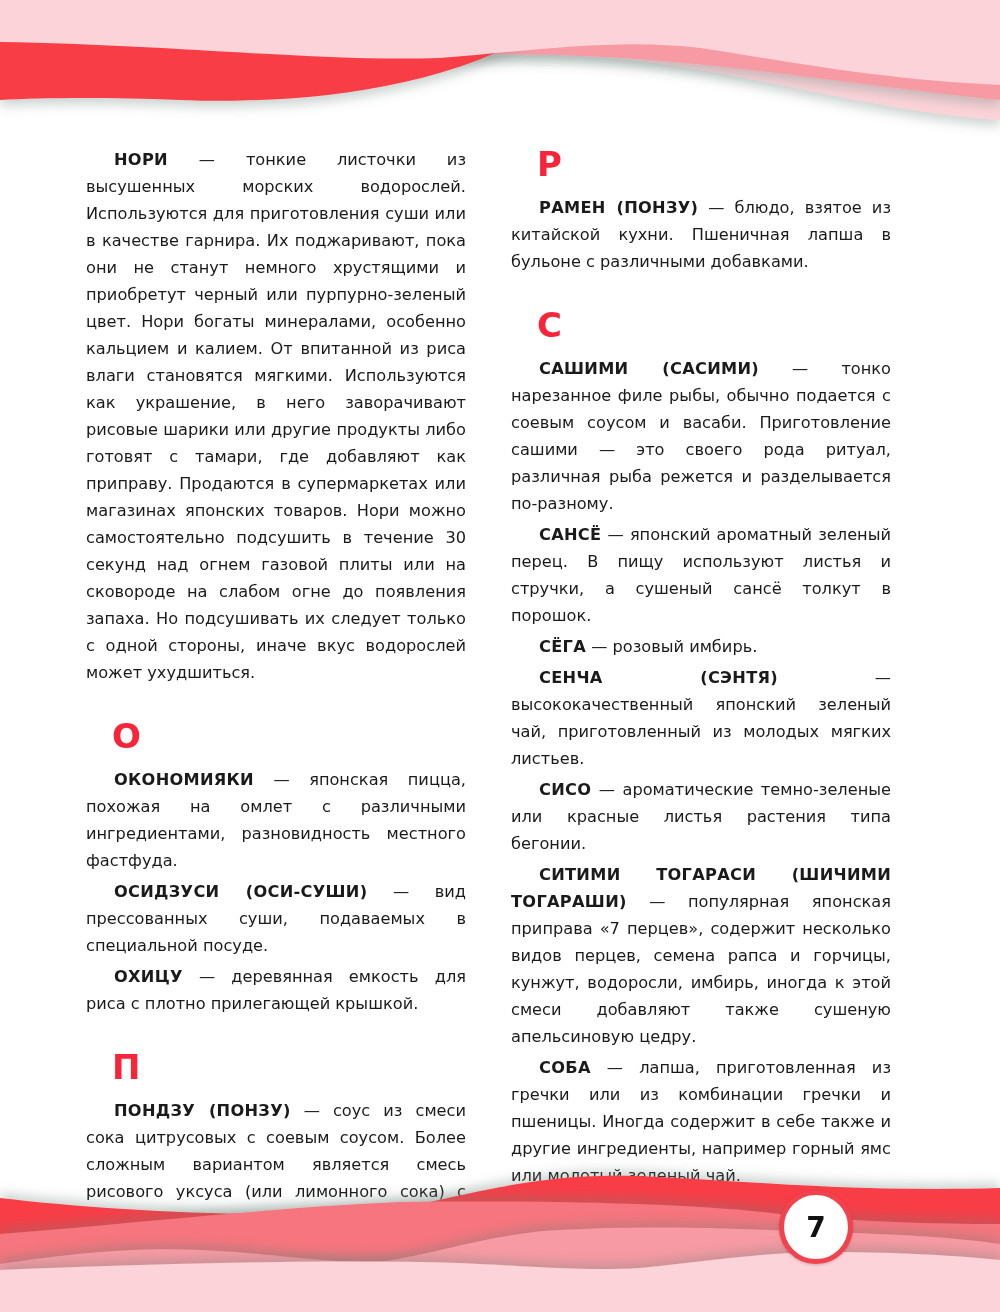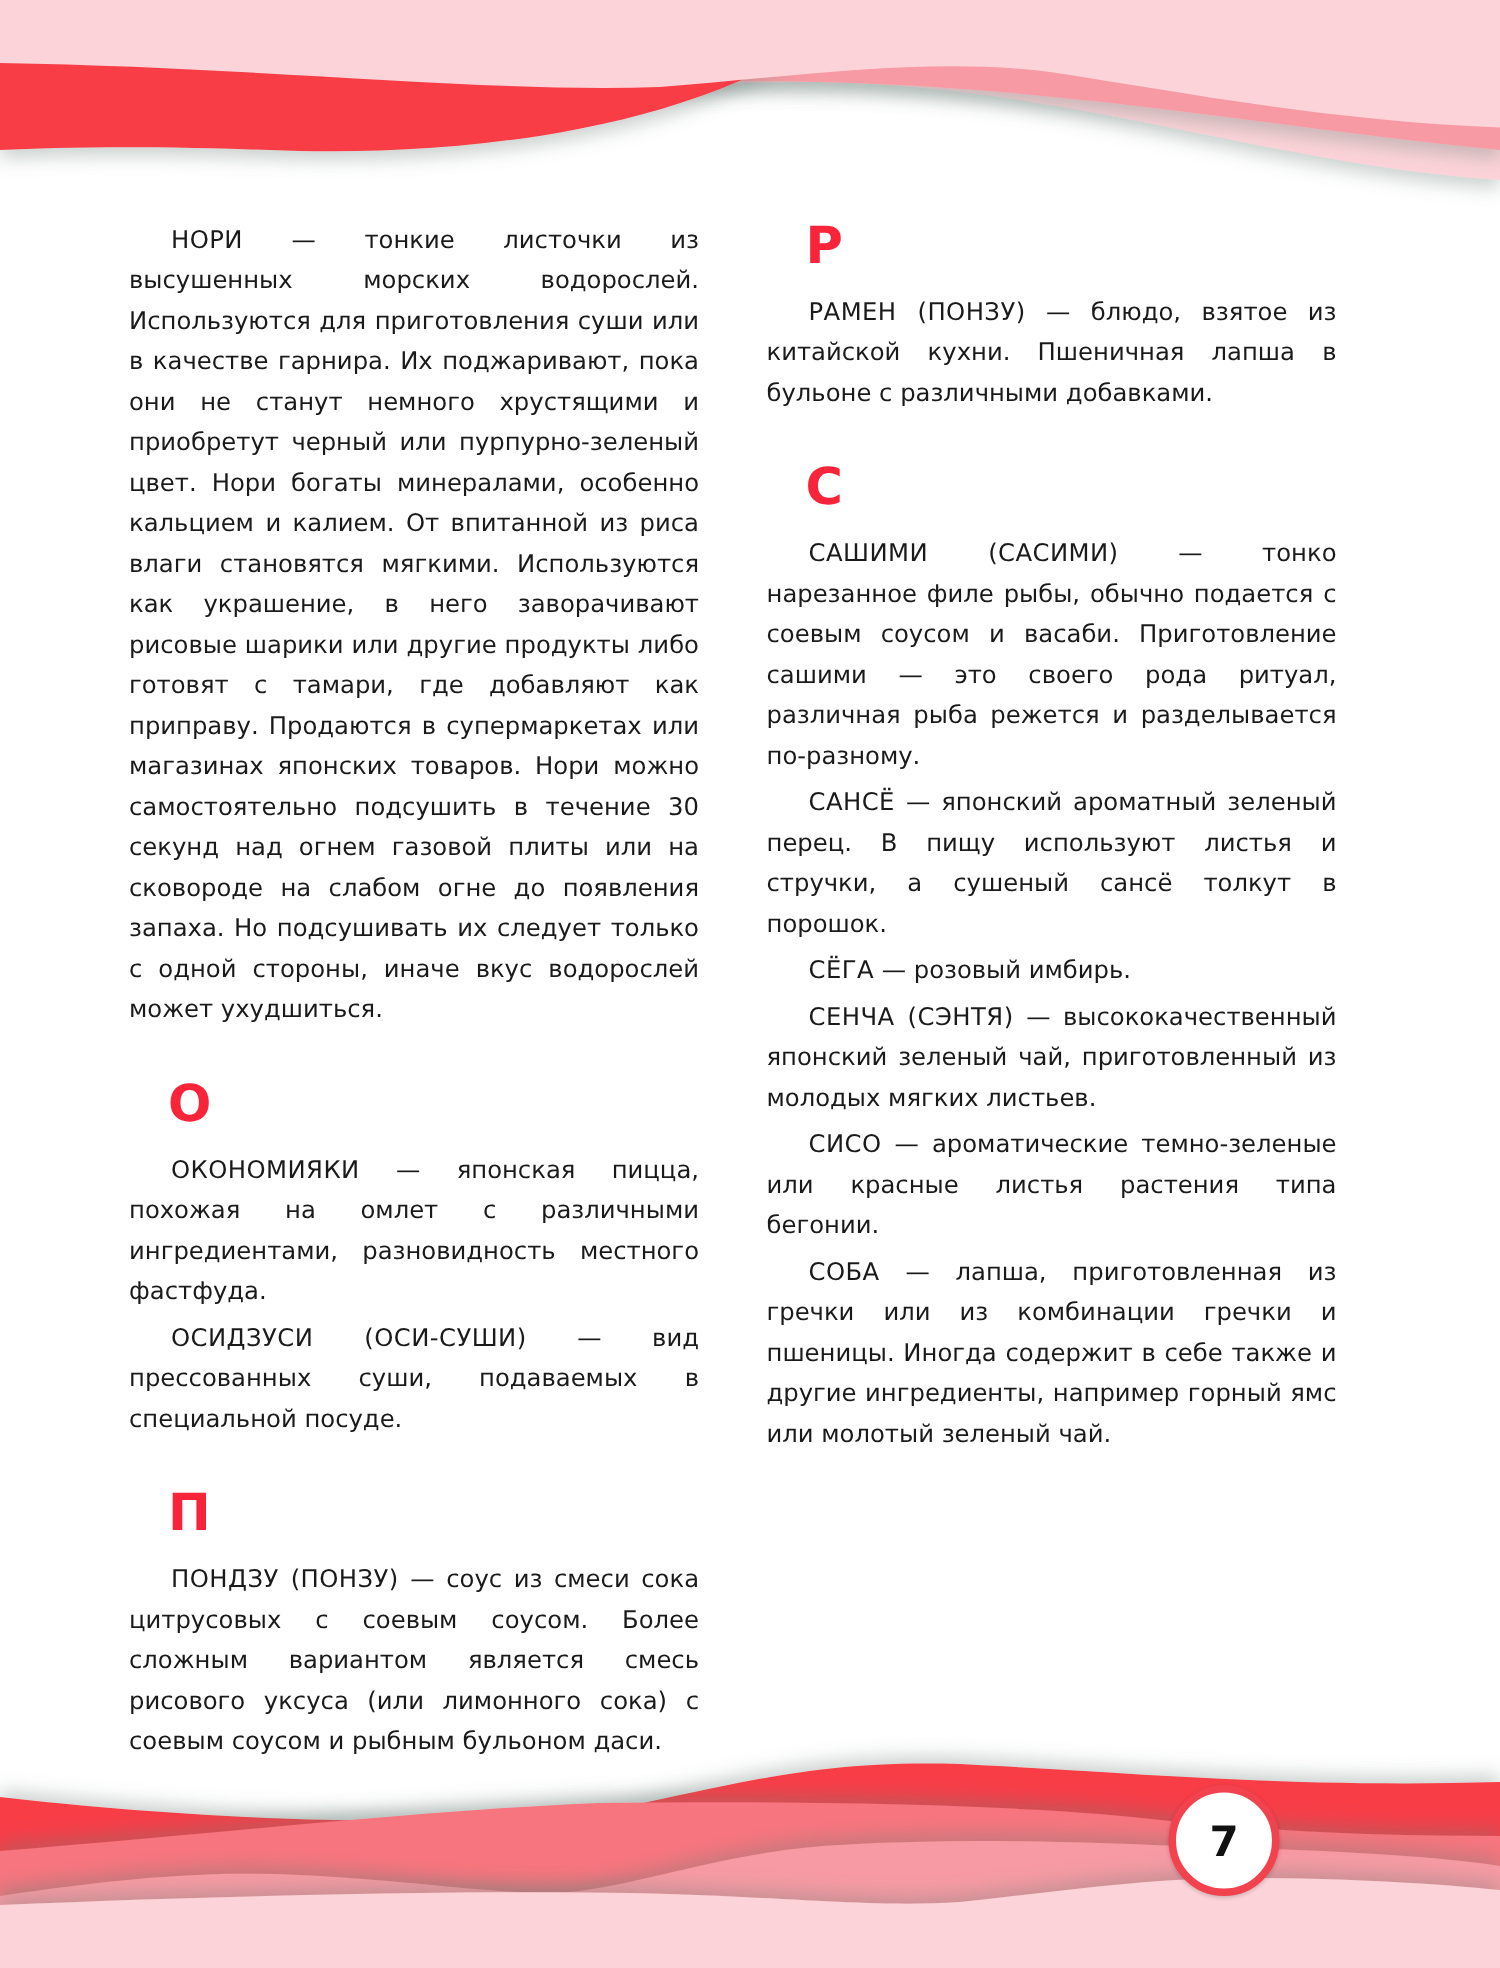--- a/index.html
+++ b/index.html
@@ -13,21 +13,21 @@
   .wave-top { top: 0; height: 240px; }
   .wave-bottom { bottom: 0; height: 160px; }
   .col {
     position: absolute; top: 146px;
     font-size: 16.2px; line-height: 27px;
     text-align: justify; hyphens: manual;
   }
   .col-left { left: 86px; width: 380px; }
   .col-right { left: 511px; width: 380px; top: 144px; }
   .entry { margin: 0 0 4px 0; text-indent: 28px; }
-  .entry .term { font-weight: normal; letter-spacing: 0.3px; }
+  .entry .term { font-weight: bold; letter-spacing: 0.3px; }
   .letter {
     color: #f8253a; font-weight: bold; font-size: 34px; line-height: 40px;
     margin: 30px 0 10px 0; padding-left: 26px;
   }
   .col-right .letter:first-child { margin-top: 0; }
   .page-num {
     position: absolute; left: 779px; top: 1190px; width: 64px; height: 64px;
     border-radius: 50%; background: #fff; border: 5px solid #f2424e;
     display: flex; align-items: center; justify-content: center;
     font-weight: bold; font-size: 28px; color: #111;
@@ -49,35 +49,37 @@
   <path d="M0,0 H580 C480,90 300,105 180,100 C100,97 40,98 0,100 Z" fill="#f83e47" filter="url(#sh)"></path>
   <path d="M0,0 H1000 V85 C880,80 780,60 700,48 C620,38 540,50 440,58 C320,62 180,45 0,42 Z" fill="#fbd3d8"></path>
 </svg>
 
 <div class="col col-left">
   <p class="entry"><span class="term">НОРИ</span><span> — тонкие листочки из высушенных морских водорослей. Используются для приготовления суши или в качестве гарнира. Их поджаривают, пока они не станут немного хрустящими и приобретут черный или пурпурно-зеленый цвет. Нори богаты минералами, особенно кальцием и калием. От впитанной из риса влаги становятся мягкими. Используются как украшение, в него заворачивают рисовые шарики или другие продукты либо готовят с тамари, где добавляют как приправу. Продаются в супермаркетах или магазинах японских товаров. Нори можно самостоятельно подсушить в течение 30 секунд над огнем газовой плиты или на сковороде на слабом огне до появления запаха. Но подсушивать их следует только с одной стороны, иначе вкус водорослей может ухудшиться.</span></p>
 
   <div class="letter">О</div>
   <p class="entry"><span class="term">ОКОНОМИЯКИ</span><span> — японская пицца, похожая на омлет с различными ингредиентами, разновидность местного фастфуда.</span></p>
   <p class="entry"><span class="term">ОСИДЗУСИ (ОСИ-СУШИ)</span><span> — вид прессованных суши, подаваемых в специальной посуде.</span></p>
+  <p class="entry"><span class="term">ОХИЦУ</span><span> — деревянная емкость для риса с плотно прилегающей крышкой.</span></p>
 
   <div class="letter">П</div>
   <p class="entry"><span class="term">ПОНДЗУ (ПОНЗУ)</span><span> — соус из смеси сока цитрусовых с соевым соусом. Более сложным вариантом является смесь рисового уксуса (или лимонного сока) с соевым соусом и рыбным бульоном даси.</span></p>
 </div>
 
 <div class="col col-right">
   <div class="letter">Р</div>
   <p class="entry"><span class="term">РАМЕН (ПОНЗУ)</span><span> — блюдо, взятое из китайской кухни. Пшеничная лапша в бульоне с различными добавками.</span></p>
 
   <div class="letter">С</div>
   <p class="entry"><span class="term">САШИМИ (САСИМИ)</span><span> — тонко нарезанное филе рыбы, обычно подается с соевым соусом и васаби. Приготовление сашими — это своего рода ритуал, различная рыба режется и разделывается по-разному.</span></p>
   <p class="entry"><span class="term">САНСЁ</span><span> — японский ароматный зеленый перец. В пищу используют листья и стручки, а сушеный сансё толкут в порошок.</span></p>
   <p class="entry"><span class="term">СЁГА</span><span> — розовый имбирь.</span></p>
   <p class="entry"><span class="term">СЕНЧА (СЭНТЯ)</span><span> — высококачественный японский зеленый чай, приготовленный из молодых мягких листьев.</span></p>
   <p class="entry"><span class="term">СИСО</span><span> — ароматические темно-зеленые или красные листья растения типа бегонии.</span></p>
+  <p class="entry"><span class="term">СИТИМИ ТОГАРАСИ (ШИЧИМИ ТОГАРАШИ)</span><span> — популярная японская приправа «7 перцев», содержит несколько видов перцев, семена рапса и горчицы, кунжут, водоросли, имбирь, иногда к этой смеси добавляют также сушеную апельсиновую цедру.</span></p>
   <p class="entry"><span class="term">СОБА</span><span> — лапша, приготовленная из гречки или из комбинации гречки и пшеницы. Иногда содержит в себе также и другие ингредиенты, например горный ямс или молотый зеленый чай.</span></p>
 </div>
 
 <svg class="wave wave-bottom" viewBox="0 0 1000 160" preserveAspectRatio="none">
   <defs>
     <filter id="sh2" x="-5%" y="-40%" width="110%" height="180%">
       <feDropShadow dx="0" dy="-5" stdDeviation="6" flood-color="#6b7f7a" flood-opacity="0.35"></feDropShadow>
     </filter>
   </defs>
   <path d="M0,46 C120,60 300,70 420,52 C520,30 560,22 640,24 C760,30 860,40 1000,36 V160 H0 Z" fill="#f83e47" filter="url(#sh2)"></path>

